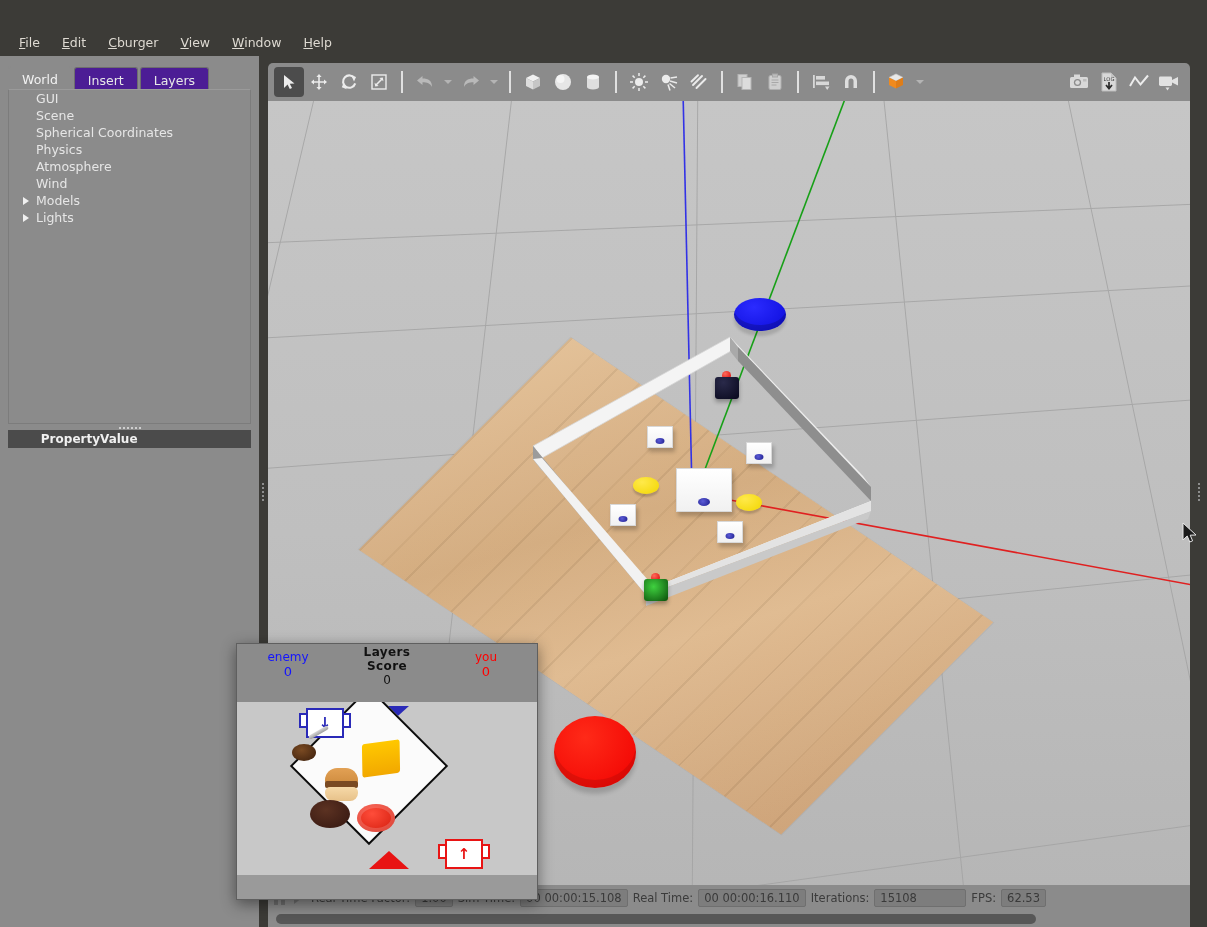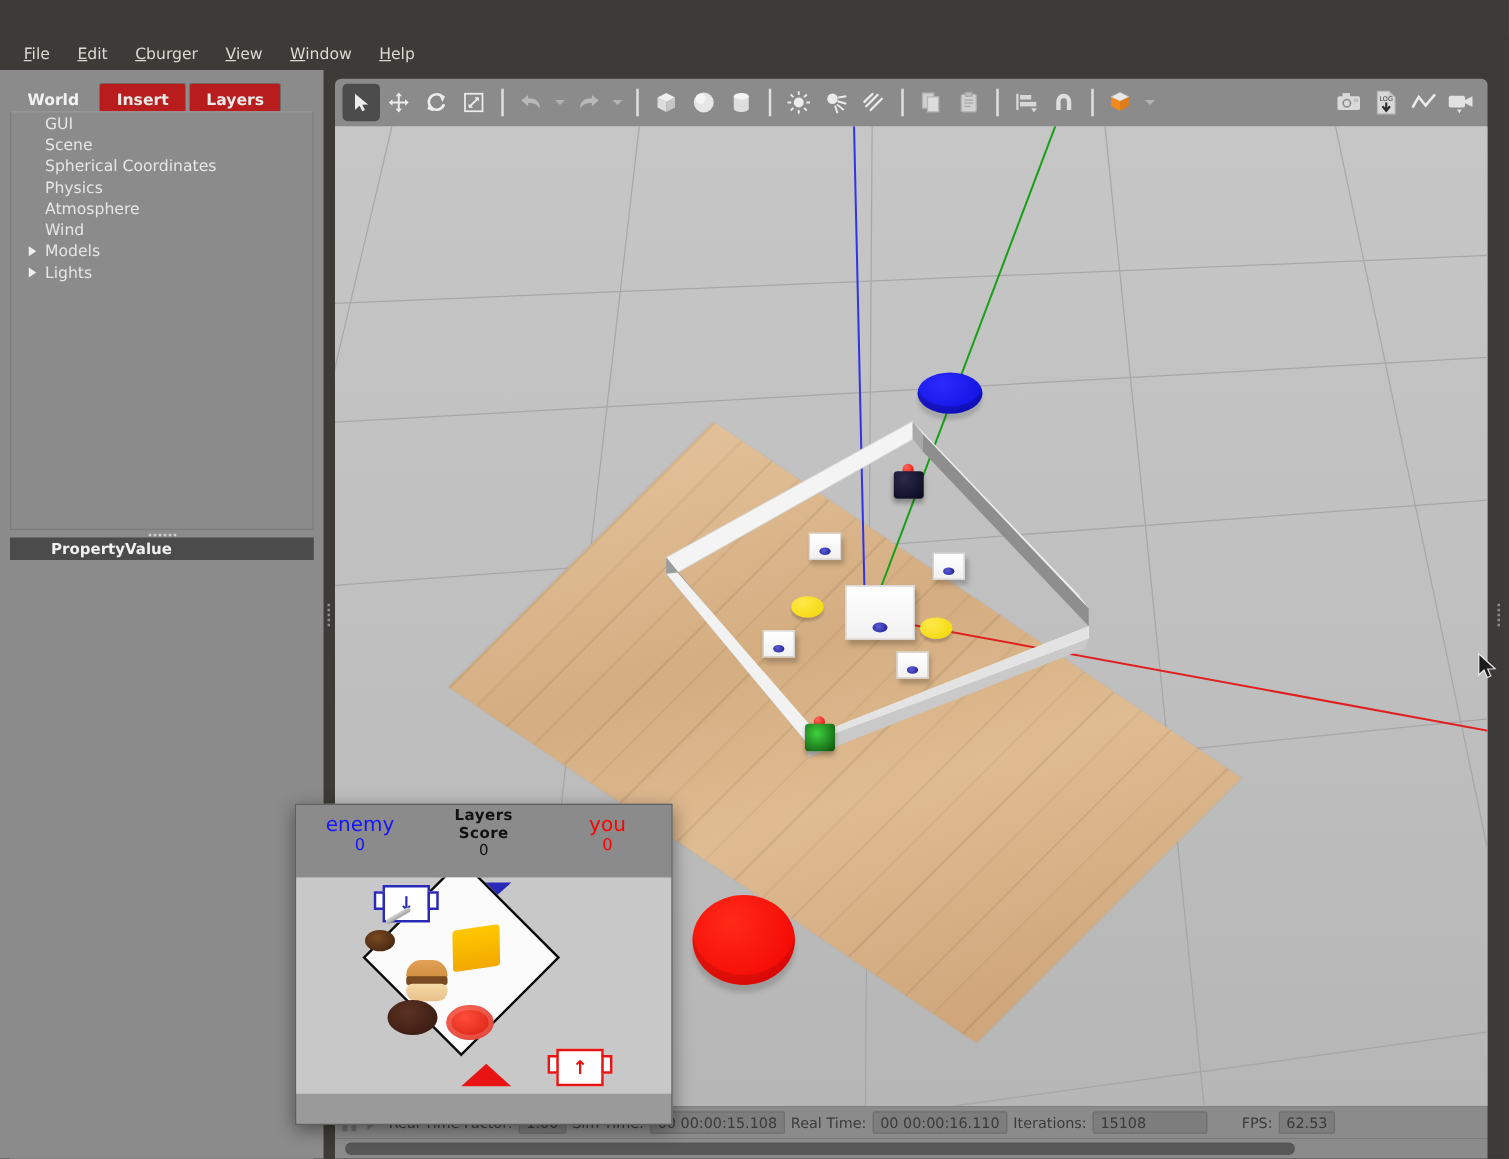--- a/index.html
+++ b/index.html
@@ -44,24 +44,24 @@
     white-space: nowrap;
   }
   .menuitem u { text-decoration: underline; }
 
   
   .leftpanel {
     position: absolute; left: 0; top: 56px; width: 259px; height: 871px;
     background: #8b8b8b;
   }
   .tabrow {
-    position: absolute; left: 8px; top: 10px; display: flex; align-items: flex-start; font-weight: bold;
+    position: absolute; left: 8px; top: 10px; display: flex; align-items: center;
   }
   .tab {
-    background: #b91c1c; color: #e8e8e8; font-size: 12.5px;
+    background: #4c1d95; color: #e8e8e8; font-size: 12.5px;
     padding: 5px 13px 5px 13px; margin-right: 2px;
     border-top-left-radius: 3px; border-top-right-radius: 3px;
     border: 1px solid #6e6e6e; border-bottom: none;
   }
   .tab.active { background: #8b8b8b; color: #f2f2f2; border-color: #8b8b8b; padding-bottom: 6px;}
   .treebox {
     position: absolute; left: 8px; top: 33px; width: 243px; height: 335px;
     background: #8b8b8b; border: 1px solid #7c7c7c; border-top: 1px solid #9a9a9a;
     overflow: hidden;
   }
@@ -232,21 +232,21 @@
   }
   .bwscore .center {
     position: absolute; left: 0; right: 0; top: 1px; text-align: center;
   }
   .gamestate { color: #1a1a1a; font-size: 13px; }
   .plabel { color: #111; font-size: 12px; font-weight: bold; letter-spacing: .4px; }
   .pscore { color: #111; font-size: 12px; }
   .side { position: absolute; top: 6px; text-align: center; width: 90px; }
   .side.enemy { left: 6px; color: #1414ff; }
   .side.you { right: 6px; color: #ff0000; }
-  .side .nm { font-size: 16px; }
+  .side .nm { font-size: 12px; }
   .side .vl { font-size: 13px; }
   .bwboard {
     position: relative; height: 173px; background: #c8c8c8; overflow: hidden;
   }
   .diamond {
     position: absolute; left: 76px; top: 8px; width: 112px; height: 112px;
     background: #fbfbfb; border: 2px solid #0c0c0c;
     transform: rotate(45deg);
   }
   .goal {
@@ -639,21 +639,21 @@
       </div>
     <div class="stepbtn"></div>
     <span class="sb-label">Real Time Factor:</span>
     <span class="sb-field">1.00</span>
     <span class="sb-label">Sim Time:</span>
     <span class="sb-field">00 00:00:15.108</span>
     <span class="sb-label">Real Time:</span>
     <span class="sb-field">00 00:00:16.110</span>
     <span class="sb-label">Iterations:</span>
     <span class="sb-field" style="min-width:92px">15108</span>
-    <span class="sb-label" style="margin-left:22px">FPS:</span>
+    <span class="sb-label" style="">FPS:</span>
     <span class="sb-field">62.53</span>
   </div>
 
   <div class="hscrollbar">
     <div class="thumb"></div>
   </div>
 
   <div class="bwdialog">
 
     <div class="bwscore">

